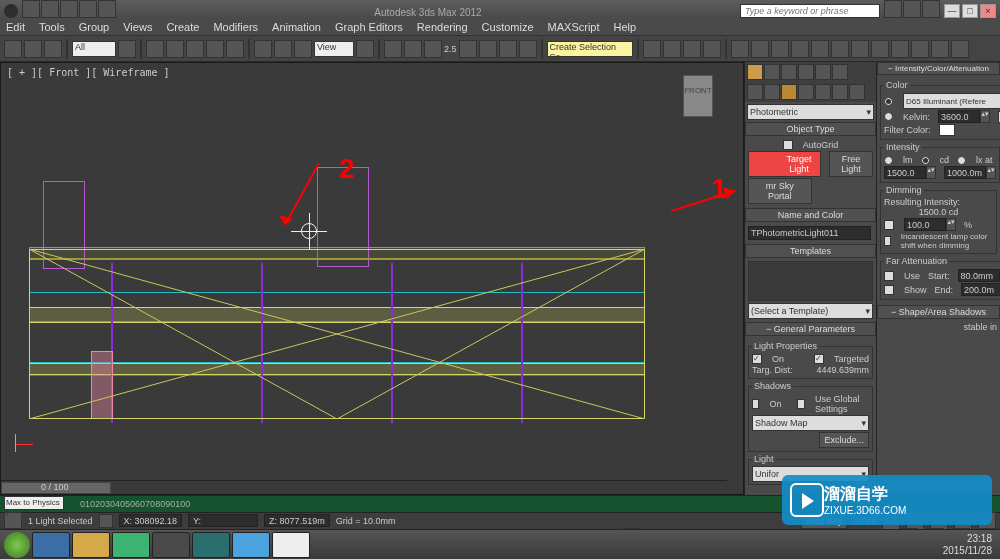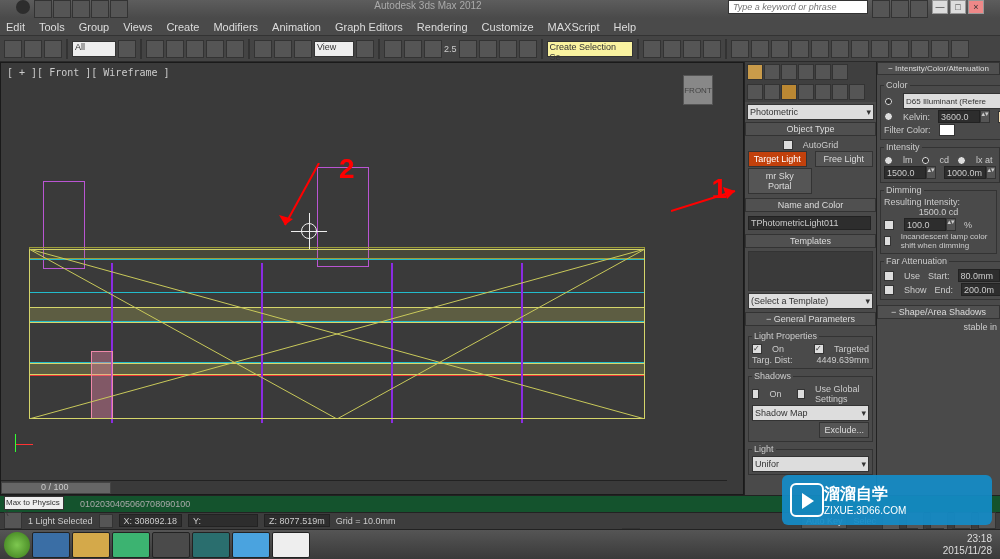--- a/index.html
+++ b/index.html
@@ -1,52 +1,52 @@
 <!DOCTYPE html>
 <html><head>
 <meta charset="utf-8">
 <style>
 * { margin:0; padding:0; box-sizing:border-box; font-family:"Segoe UI",Arial,sans-serif; }
 body { width:1000px; height:559px; background:#4a4a4a; color:#ccc; font-size:10px; overflow:hidden; position:relative; }
-.titlebar { height:18px; background:linear-gradient(#5d5d5d,#4a4a4a); display:flex; align-items:flex-start; padding:0 16px; }
+.titlebar { height:18px; background:linear-gradient(#5d5d5d,#4a4a4a); display:flex; align-items:flex-end; padding:0 4px; }
 .titlebar .app-icon { width:14px; height:14px; background:#2d2d2d; border-radius:50%; margin-right:4px; }
 .titlebar .title { flex:1; text-align:center; color:#aaa; font-size:10px; }
 .titlebar .search { width:140px; height:14px; background:#fff; color:#888; font-style:italic; font-size:9px; padding:0 4px; border:1px solid #333;}
 .titlebar .sys { display:flex; gap:2px; margin-left:4px; }
 .titlebar .sys div { width:16px; height:14px; background:#ddd; border:1px solid #999; text-align:center; line-height:12px; color:#333; font-size:9px;}
 .menubar { height:18px; background:#4a4a4a; display:flex; align-items:center; padding:0 6px; gap:14px; color:#ddd; font-size:11px; border-bottom:1px solid #333;}
 .menubar span { cursor:default; }
 .toolbar { height:26px; background:#444; border-bottom:1px solid #2a2a2a; display:flex; align-items:center; padding:0 4px; gap:2px; overflow:hidden;}
 .tbtn { width:18px; height:18px; background:#555; border:1px solid #333; }
 .tsep { width:2px; height:20px; background:#333; margin:0 2px; }
 .tsel { height:16px; background:#eee; border:1px solid #333; font-size:9px; padding:0 2px; color:#333;}
 .tsel.yellow { background:#faf3a0; }
 .main { display:flex; height:calc(559px - 18px - 18px - 26px - 34px - 30px); }
 .viewport { flex:1; background:#3a3a3a; position:relative; border:1px solid #1a1a1a; }
 .vp-label { position:absolute; top:4px; left:6px; color:#ccc; font-size:10px; font-family:monospace; }
-.vp-front { position:absolute; top:12px; right:30px; width:30px; height:30px; background:#888; color:#444; font-size:8px; text-align:center; line-height:30px; border:1px solid #555;}
+.vp-front { position:absolute; top:12px; right:30px; width:30px; height:42px; background:#888; color:#444; font-size:8px; text-align:center; line-height:30px; border:1px solid #555;}
 .wire { position:absolute; border:1px solid; }
 .axis { position:absolute; bottom:40px; left:14px; width:20px; height:20px; }
 .axis .x{position:absolute;top:10px;left:0;width:18px;height:1px;background:#f33;}
 .axis .y{position:absolute;top:0;left:0;width:1px;height:18px;background:#3f3;}
 .scroll-bg{position:absolute;bottom:0;left:0;right:16px;height:14px;background:#3a3a3a;border-top:1px solid #222;}
 .scroll-thumb{position:absolute;left:0;top:1px;height:12px;width:110px;background:#666;border:1px solid #444;}
 .scroll-lbl{position:absolute;left:40px;top:1px;font-size:9px;color:#ccc;}
 .annot1{position:absolute;color:#f00;font-size:28px;font-weight:bold;}
 .cmdpanel { width:132px; background:#4a4a4a; border-left:1px solid #222; display:flex; flex-direction:column; }
 .cmdpanel2 { width:124px; background:#4a4a4a; border-left:1px solid #222; display:flex; flex-direction:column; overflow:hidden;}
 .panel-icons{height:20px;display:flex;gap:1px;padding:2px;background:#3f3f3f;}
 .panel-icons div{width:16px;height:16px;background:#555;border:1px solid #333;}
 .panel-icons div.active{background:#bb8833;}
 .rollout-hd{background:#505050;color:#ddd;text-align:center;padding:1px 0;border:1px solid #333;font-size:9px;cursor:default;}
 .rollout-body{padding:3px;}
 .pdrop{width:100%;height:16px;background:#ddd;border:1px solid #333;color:#333;font-size:9px;padding:0 2px;display:flex;align-items:center;justify-content:space-between;}
 .pdrop::after{content:'▾';color:#333;}
 .pbtn{display:inline-block;padding:2px 4px;background:#555;border:1px solid #333;font-size:9px;color:#ddd;text-align:center;}
-.pbtn.blue{background:#c2410c;color:#fff;}
+.pbtn.blue{background:#ef4444;color:#fff;padding-left:33px;}
 .pinput{background:#2d2d2d;border:1px solid #222;color:#ccc;font-size:9px;padding:1px 2px;}
 .swatch{width:16px;height:12px;background:#f0e68c;border:1px solid #333;display:inline-block;vertical-align:middle;}
 .swatchw{background:#fff;}
 .chk{display:inline-block;width:10px;height:10px;border:1px solid #333;background:#ddd;margin-right:2px;vertical-align:middle;}
 .chk.on::after{content:'✓';font-size:8px;color:#333;display:block;line-height:8px;}
 .radio{display:inline-block;width:9px;height:9px;border:1px solid #333;border-radius:50%;background:#ddd;margin-right:2px;vertical-align:middle;}
 .radio.on::after{content:'';display:block;width:5px;height:5px;margin:1px;border-radius:50%;background:#333;}
 .spin{display:inline-flex;align-items:center;}
 .spin input{width:42px;height:13px;background:#2d2d2d;border:1px solid #222;color:#ccc;font-size:9px;padding:0 2px;}
 .spin .ar{width:10px;height:13px;background:#555;border:1px solid #333;font-size:7px;line-height:5px;text-align:center;}

